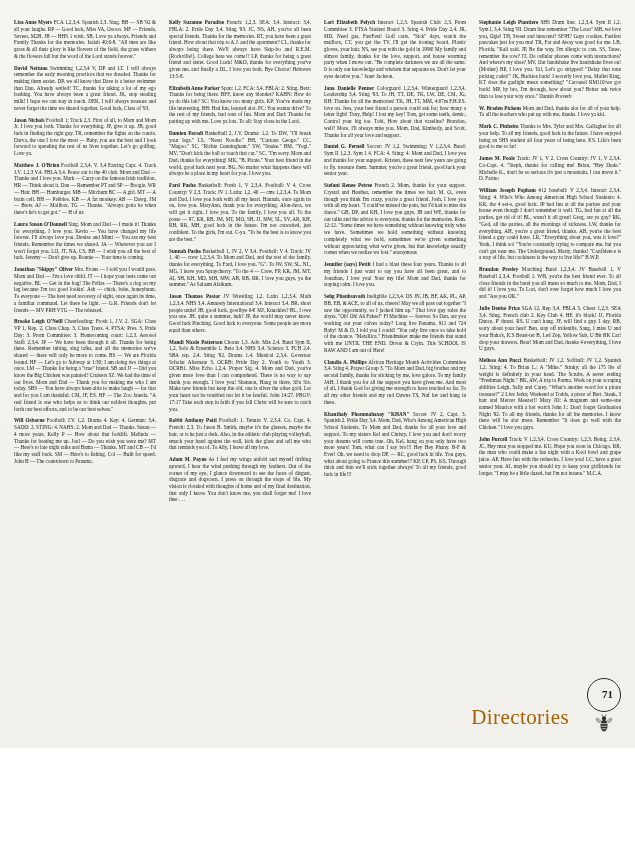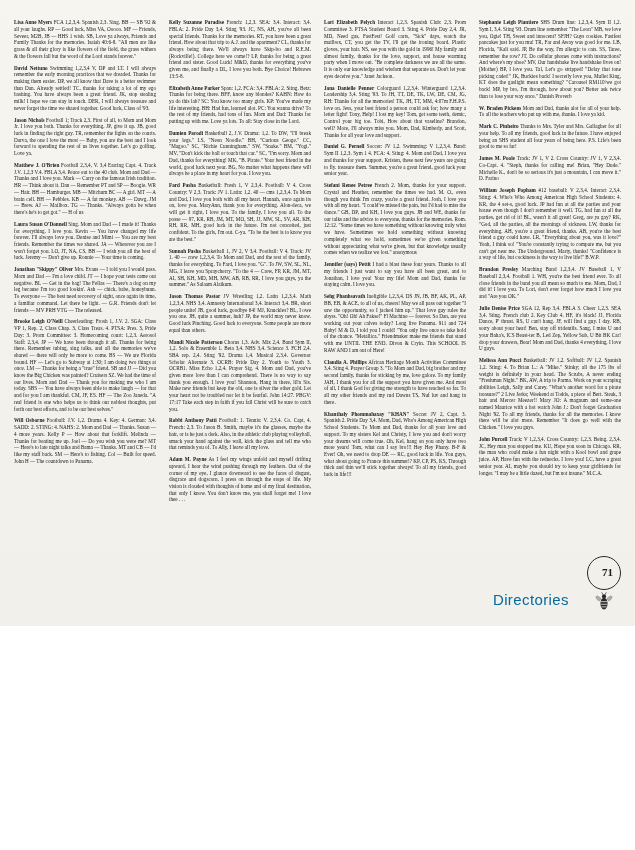--- a/index.html
+++ b/index.html
@@ -12,21 +12,21 @@
     height: 850px;
     font-family: "Liberation Serif", serif;
     color: #1b1b1b;
     position: relative;
     overflow: hidden;
   }
   .page {
     position: absolute;
     left: 0; top: 0;
     width: 635px;
-    height: 626px;
+    height: 748px;
     background: #f6f4ef;
   }
   .paper-tint {
     position: absolute;
     inset: 0;
     background: linear-gradient(180deg,#f7f5f0 0%, #f4f2ec 45%, #f2f0ea 100%);
   }
   .columns {
     position: absolute;
     left: 14px;
@@ -56,24 +56,24 @@
     position: absolute;
     left: 14px;
     right: 14px;
     bottom: 12px;
     height: 58px;
   }
   .dirword {
     position: absolute;
     right: 52px;
     bottom: 6px;
-    font-size: 15px;
-    font-family: Liberation Sans, sans-serif;
+    font-size: 21px;
+    font-family: Liberation Serif, serif;
     letter-spacing: 0.4px;
-    color: #0369a1;
+    color: #a16207;
   }
   .pagenum {
     position: absolute;
     right: 8px;
     bottom: 36px;
     font-size: 11px;
     font-weight: bold;
     color: #1d1d1d;
   }
   .circle {

